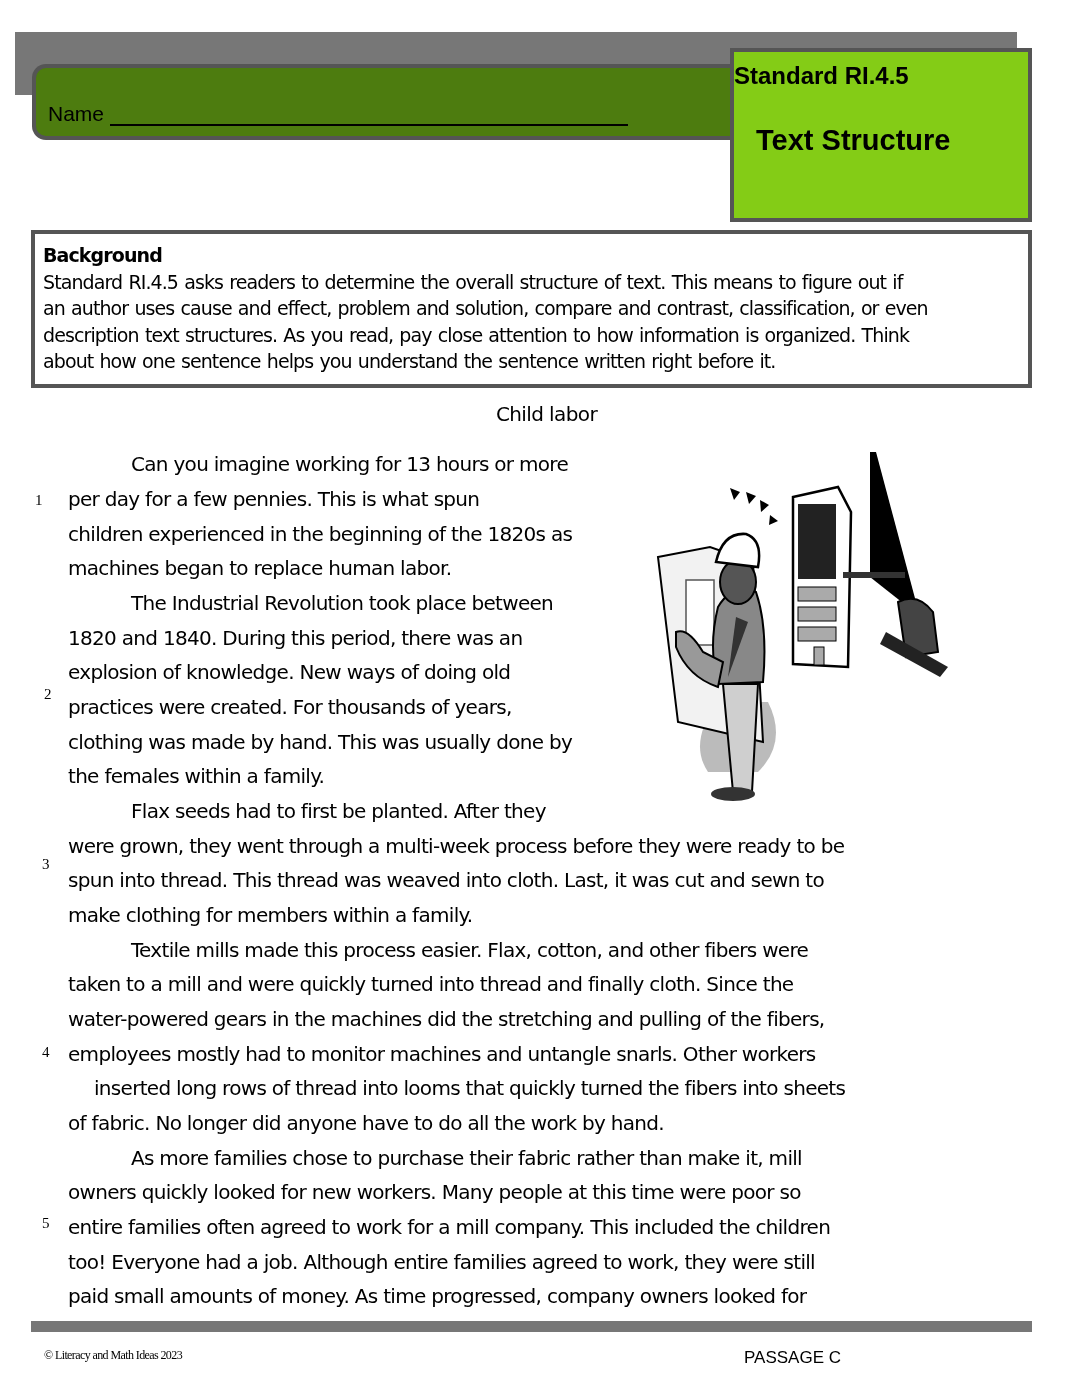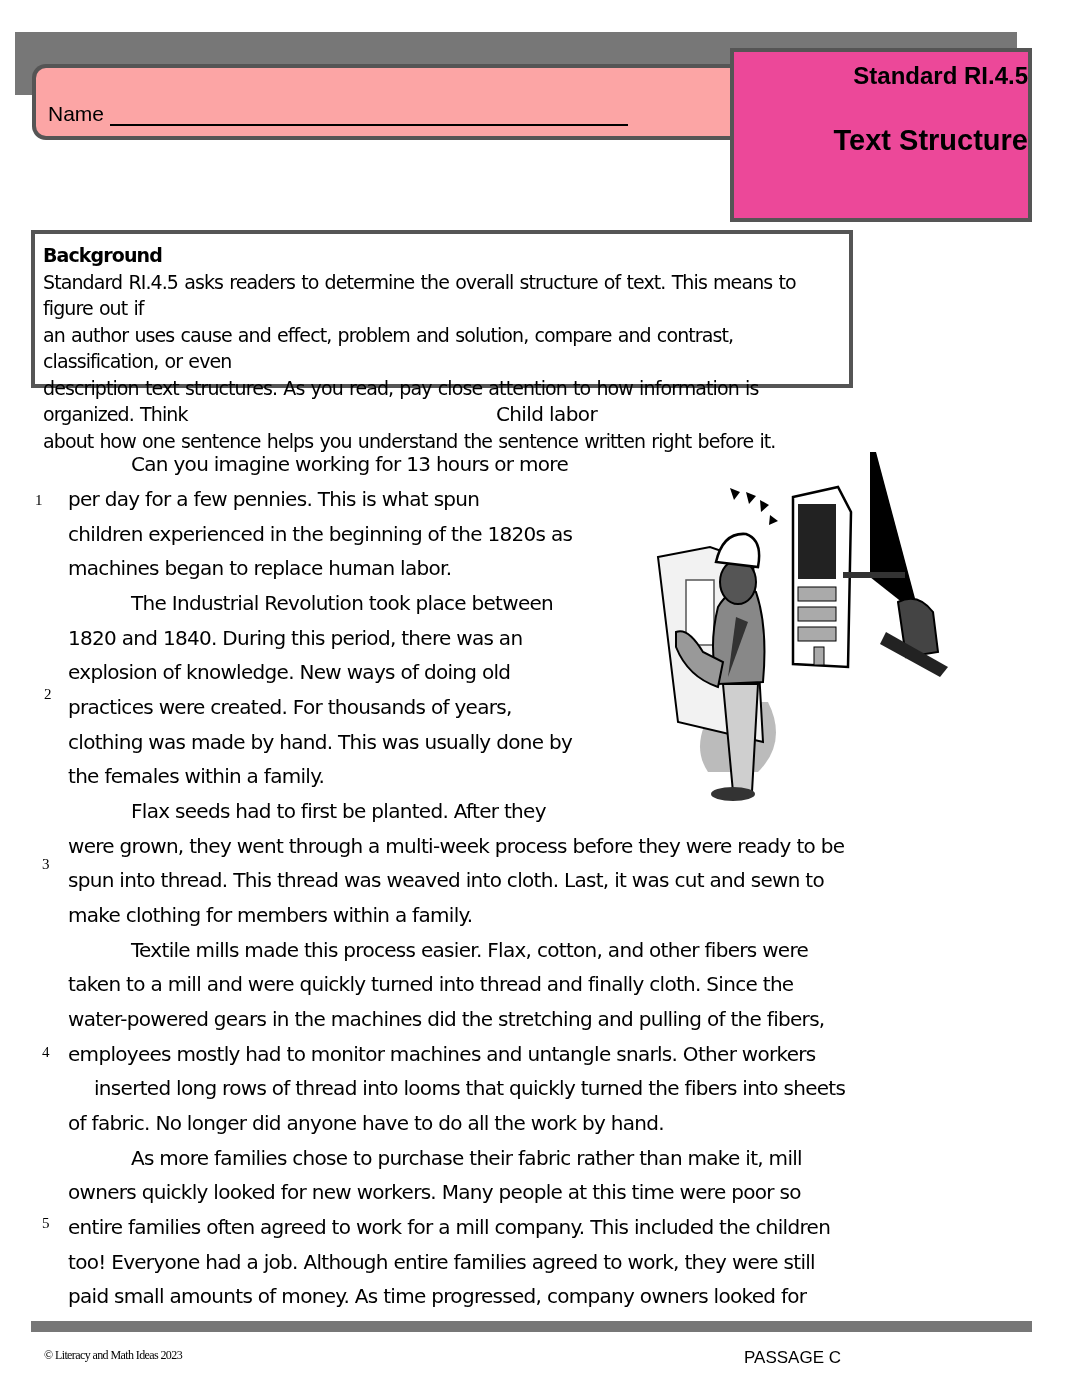--- a/index.html
+++ b/index.html
@@ -1,27 +1,27 @@
 <!DOCTYPE html>
 <html><head>
 <meta charset="utf-8">
 <style>
   html, body { margin: 0; padding: 0; background: #ffffff; }
   body { width: 1080px; height: 1398px; position: relative; overflow: hidden; font-family: "Liberation Sans", sans-serif; color: #000; }
 
   .top-band { position: absolute; left: 15px; top: 32px; width: 1002px; height: 63px; background: #777777; }
-  .name-box { position: absolute; left: 32px; top: 64px; width: 720px; height: 76px; background: #fca5a5; border: 4px solid #555555; border-radius: 14px; border-right: none; box-sizing: border-box; }
+  .name-box { position: absolute; left: 32px; top: 64px; width: 720px; height: 76px; background: #4d7c0f; border: 4px solid #555555; border-radius: 14px; border-right: none; box-sizing: border-box; }
   .name-label { position: absolute; left: 12px; top: 34px; font-size: 21px; font-family: "Liberation Sans", sans-serif; }
   .name-line { position: absolute; left: 74px; top: 56px; width: 518px; height: 2px; background: #000; }
 
-  .standard-box { position: absolute; left: 730px; top: 48px; width: 302px; height: 174px; background: #ec4899; border: 4px solid #555555; box-sizing: border-box; text-align: right; padding-left: 27px; }
+  .standard-box { position: absolute; left: 730px; top: 48px; width: 302px; height: 174px; background: #84cc16; border: 4px solid #555555; box-sizing: border-box; text-align: left; padding-left: 27px; }
   .standard-code { position: absolute; left: 0; right: 0; top: 10px; font-size: 24px; font-weight: bold; }
   .standard-topic { position: absolute; left: 0; right: 0; top: 72px; font-size: 29px; font-weight: bold; margin-left: 22px; }
 
-  .background-box { position: absolute; left: 31px; top: 230px; width: 822px; height: 158px; border: 4px solid #555555; box-sizing: border-box; padding: 8px 8px 0 8px; font-family: "DejaVu Sans", sans-serif; font-size: 19px; line-height: 26.5px; letter-spacing: -0.9px; word-spacing: 1px; }
+  .background-box { position: absolute; left: 31px; top: 230px; width: 1001px; height: 158px; border: 4px solid #555555; box-sizing: border-box; padding: 8px 8px 0 8px; font-family: "DejaVu Sans", sans-serif; font-size: 19px; line-height: 26.5px; letter-spacing: -0.9px; word-spacing: 1px; }
   .background-title { font-weight: bold; }
 
   .passage-title { position: absolute; left: 0; width: 1093px; top: 402px; text-align: center; font-family: "DejaVu Sans", sans-serif; font-size: 20px; letter-spacing: -0.6px; }
 
   .passage { position: absolute; left: 0; top: 448px; width: 1080px; }
   .line { position: absolute; left: 68px; font-family: "DejaVu Sans", sans-serif; font-size: 20px; white-space: nowrap; letter-spacing: -0.7px; }
   .line.indent { left: 131px; }
   .pnum { position: absolute; font-family: "Liberation Serif", serif; font-size: 15px; }
 
   .illustration { position: absolute; left: 648px; top: 452px; width: 310px; height: 352px; }

